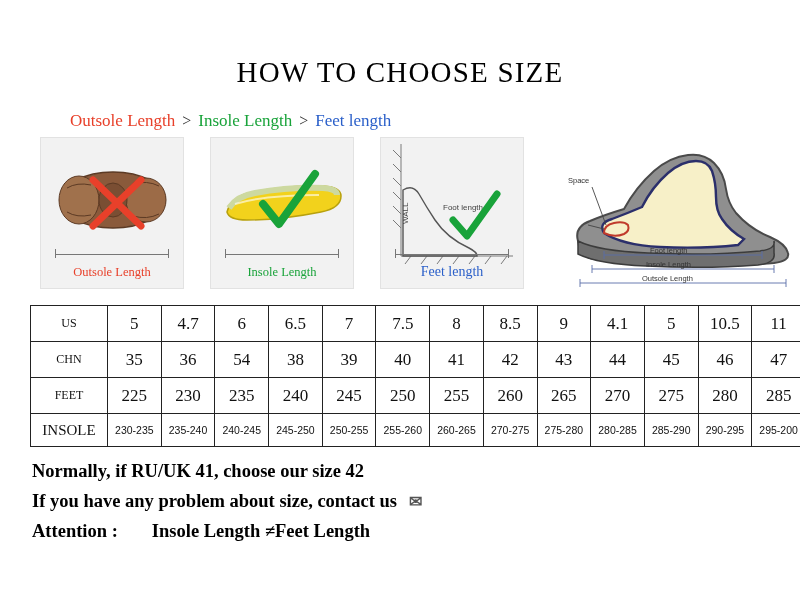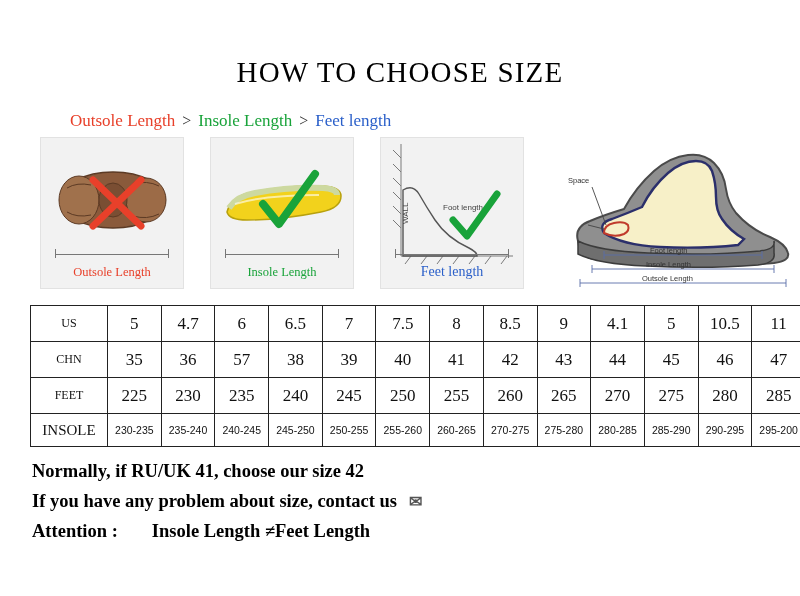--- a/index.html
+++ b/index.html
@@ -289,21 +289,21 @@
           <td>9</td>
           <td>4.1</td>
           <td>5</td>
           <td>10.5</td>
           <td>11</td>
         </tr>
         <tr>
           <td class="rowhead">CHN</td>
           <td>35</td>
           <td>36</td>
-          <td>57</td>
+          <td>54</td>
           <td>38</td>
           <td>39</td>
           <td>40</td>
           <td>41</td>
           <td>42</td>
           <td>43</td>
           <td>44</td>
           <td>45</td>
           <td>46</td>
           <td>47</td>

